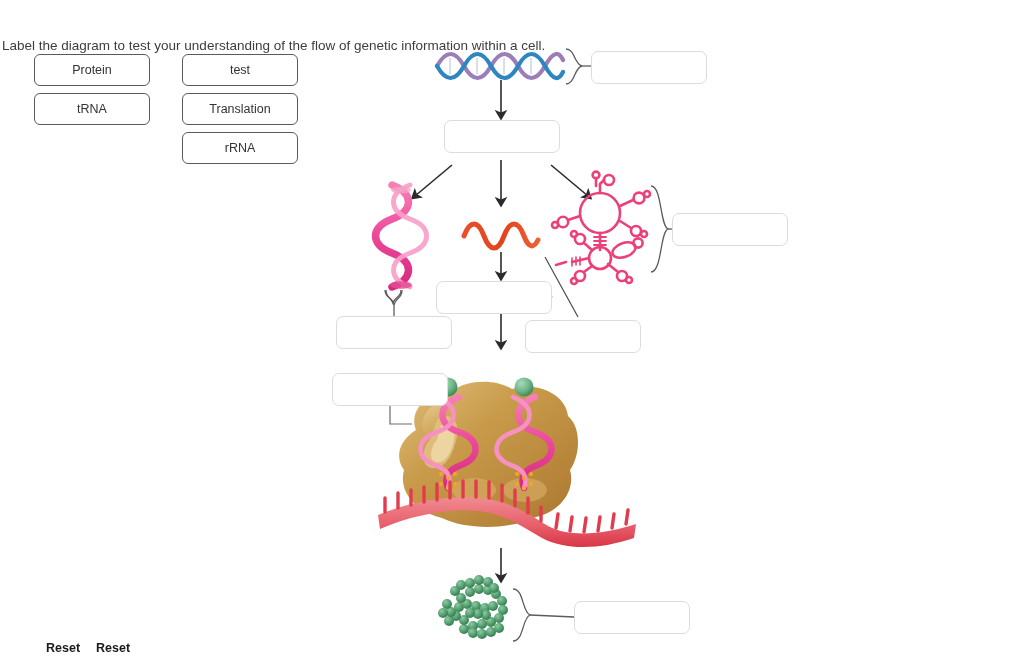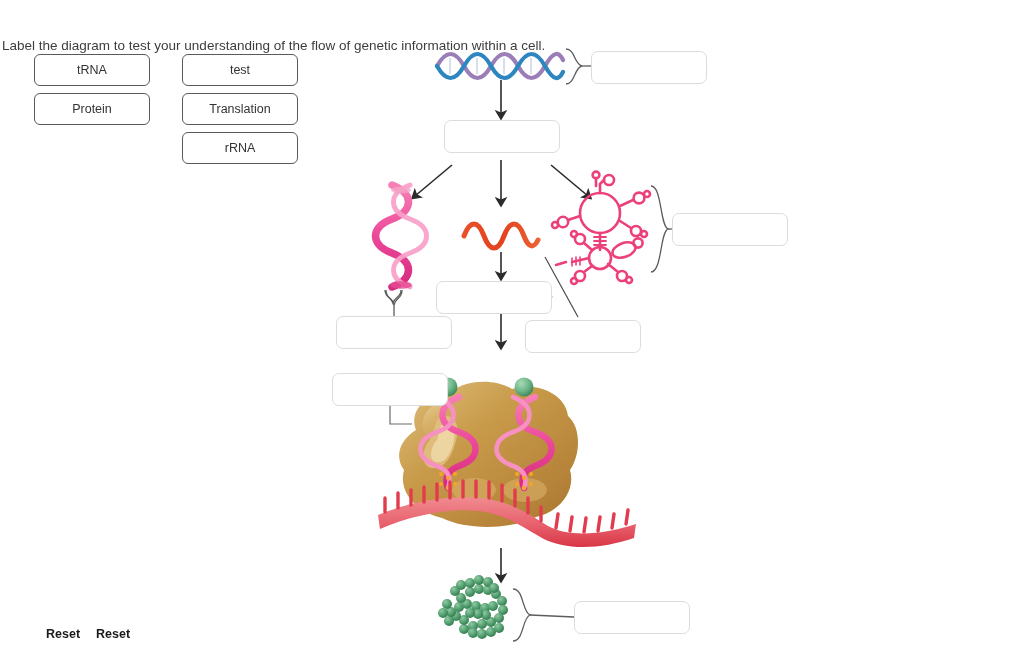--- a/index.html
+++ b/index.html
@@ -76,38 +76,38 @@
     top: 0;
     width: 1024px;
     height: 668px;
     pointer-events: none;
   }
 
   
   #controls {
     position: absolute;
     left: 46px;
-    top: 627px;
+    top: 641px;
     display: flex;
     gap: 16px;
     font-size: 12.5px;
     font-weight: bold;
     color: #1a1a1a;
   }
   #controls span { cursor: pointer; }
 </style>
 </head>
 <body>
 
 <div id="prompt-text">Label the diagram to test your understanding of the flow of genetic information within a cell.</div>
 
 <div id="word-bank">
   <div class="bank-col">
+    <div class="bank-chip">Protein</div>
     <div class="bank-chip">tRNA</div>
-    <div class="bank-chip">Protein</div>
   </div>
   <div class="bank-col">
     <div class="bank-chip">test</div>
     <div class="bank-chip">Translation</div>
     <div class="bank-chip">rRNA</div>
   </div>
 </div>
 
 <svg id="diagram" viewBox="0 0 1024 668" xmlns="http://www.w3.org/2000/svg">
   <defs>

